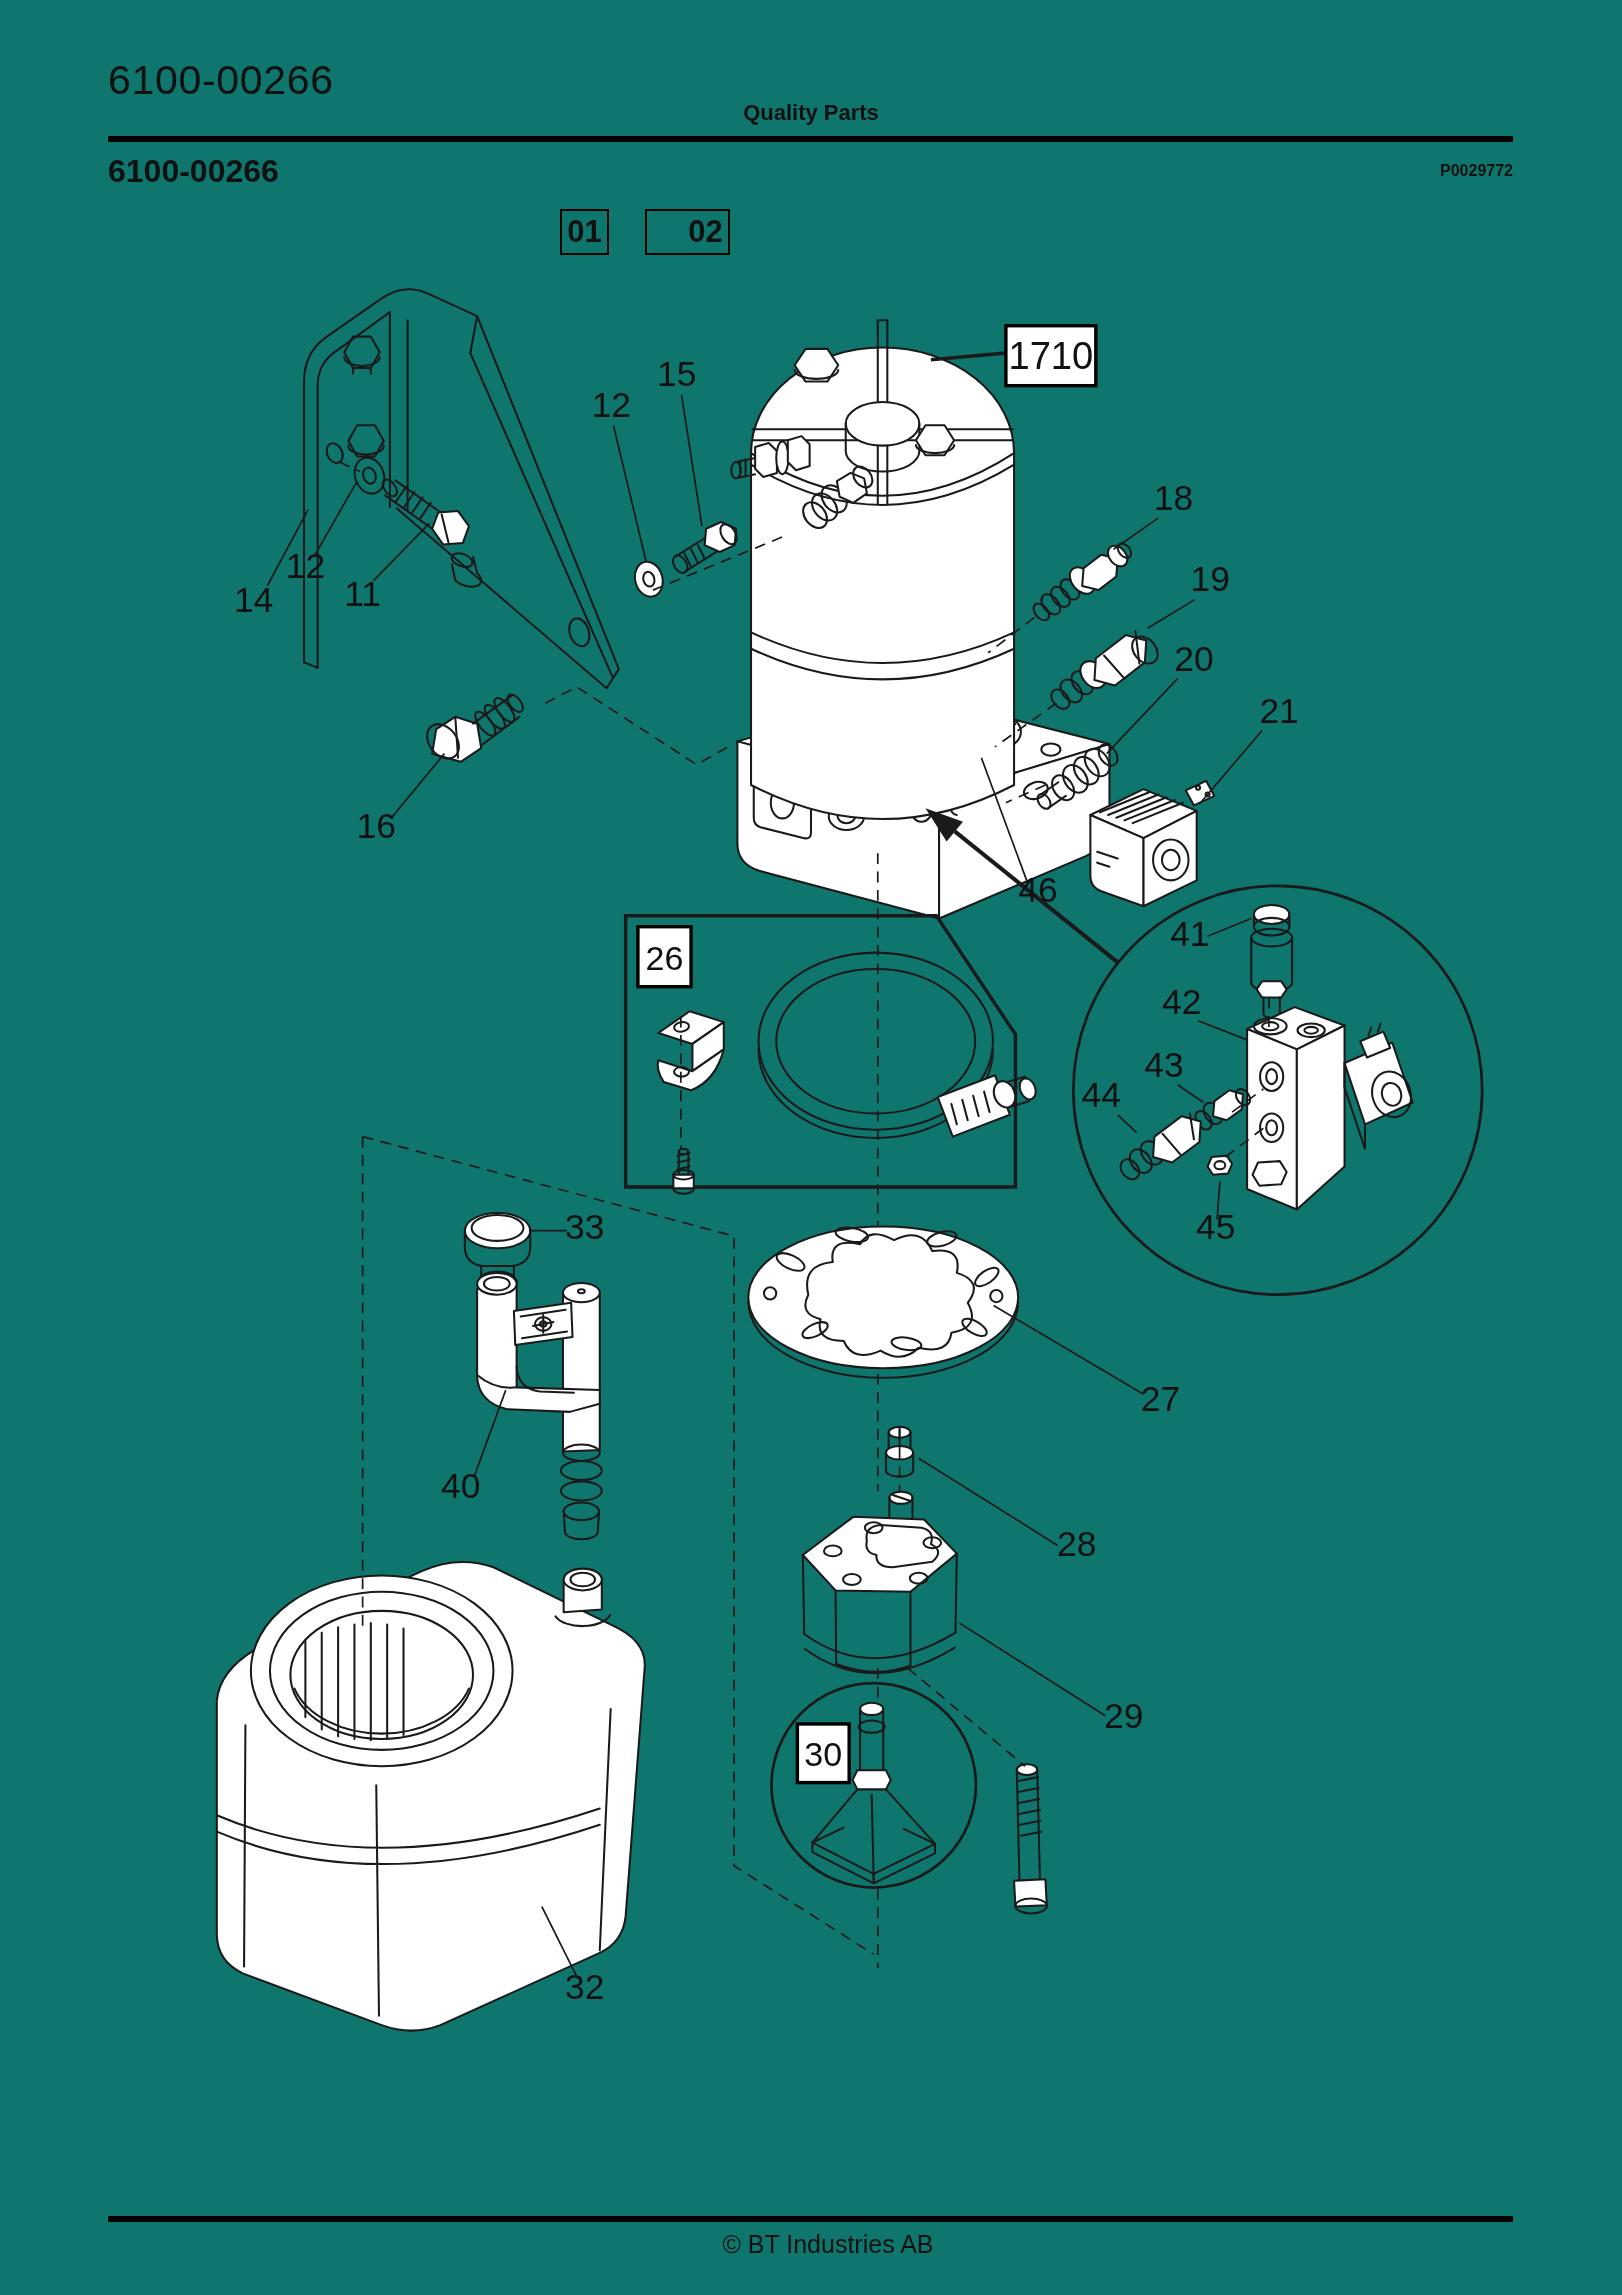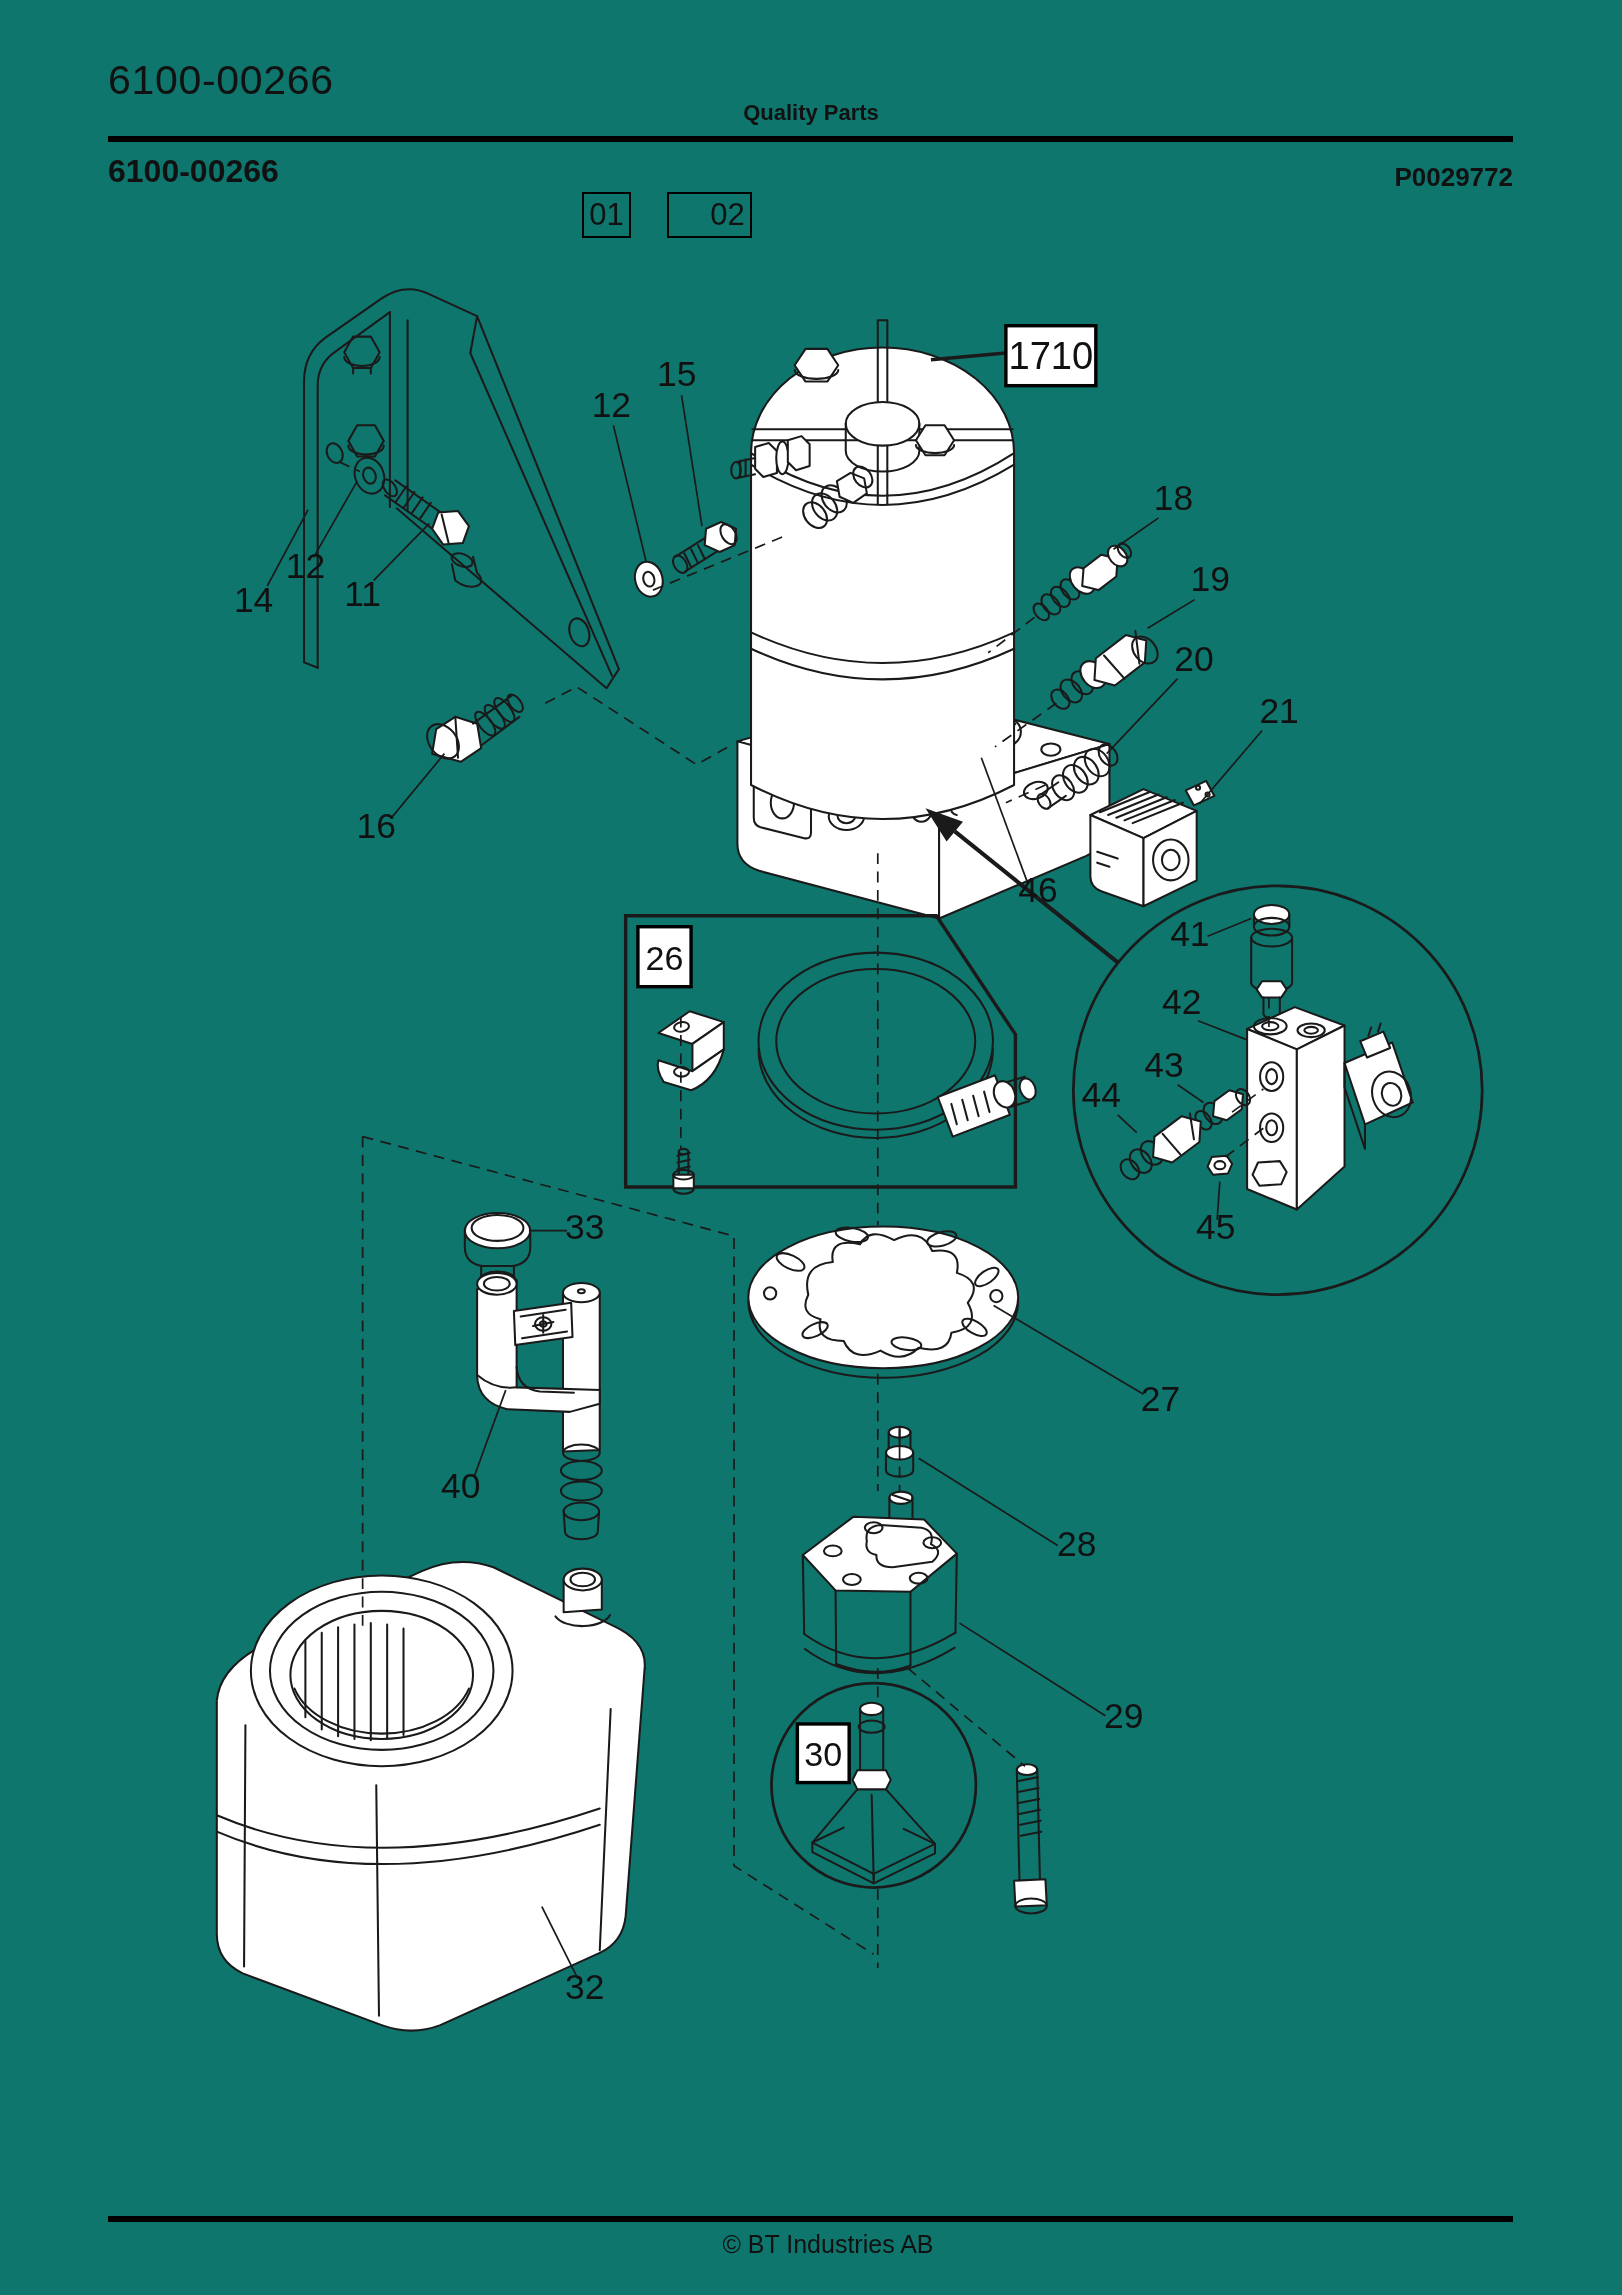--- a/index.html
+++ b/index.html
@@ -3,23 +3,23 @@
 <meta charset="utf-8">
 <style>
   html,body{margin:0;padding:0;background:#e8e8e8;}
   .page{position:relative;width:1622px;height:2295px;background:#0f766e;
         font-family:"Liberation Sans",sans-serif;color:#111;overflow:hidden;}
   .abs{position:absolute;}
   .doc-number{left:108px;top:57px;font-size:41px;font-weight:400;letter-spacing:0.7px;}
   .title-center{left:0;top:100px;width:1622px;text-align:center;font-size:22px;font-weight:700;}
   .rule-top{left:108px;top:136px;width:1405px;height:6.1px;background:#000;}
   .section-number{left:108px;top:153px;font-size:32px;font-weight:700;}
-  .drawing-ref{left:1309px;top:162px;width:204px;text-align:right;font-size:26px;font-weight:700;}
-  .figref{position:absolute;top:192px;width:45px;height:42px;border:2.7px solid #000;
-          display:flex;align-items:center;justify-content:center;font-size:31px;font-weight:400;margin-left:22px;}
+  .drawing-ref{left:1309px;top:162px;width:204px;text-align:right;font-size:16px;font-weight:700;}
+  .figref{position:absolute;top:209px;width:45px;height:42px;border:2.7px solid #000;
+          display:flex;align-items:center;justify-content:center;font-size:31px;font-weight:700;}
   .figref.r1{left:560px;} .figref.r2{left:645px;padding-left:36px;}
   .rule-bottom{left:108px;top:2216px;width:1405px;height:5.5px;background:#000;}
   .copyright{left:0;top:2230px;width:1622px;text-align:center;font-size:25px;font-weight:400;margin-left:17px;}
   svg{position:absolute;left:0;top:0;}
   svg text{font-family:"Liberation Sans",sans-serif;font-size:52px;fill:#111;}
   .ln{stroke:#1a1a1a;stroke-width:3;fill:none;stroke-linecap:round;stroke-linejoin:round;}
   .lnw{stroke:#1a1a1a;stroke-width:3;fill:#fff;stroke-linejoin:round;}
   .thin{stroke:#1a1a1a;stroke-width:2.5;fill:none;}
   .dash{stroke:#1a1a1a;stroke-width:2.5;fill:none;stroke-dasharray:16 11;}
   .box{stroke:#000;stroke-width:5;fill:#fff;}

